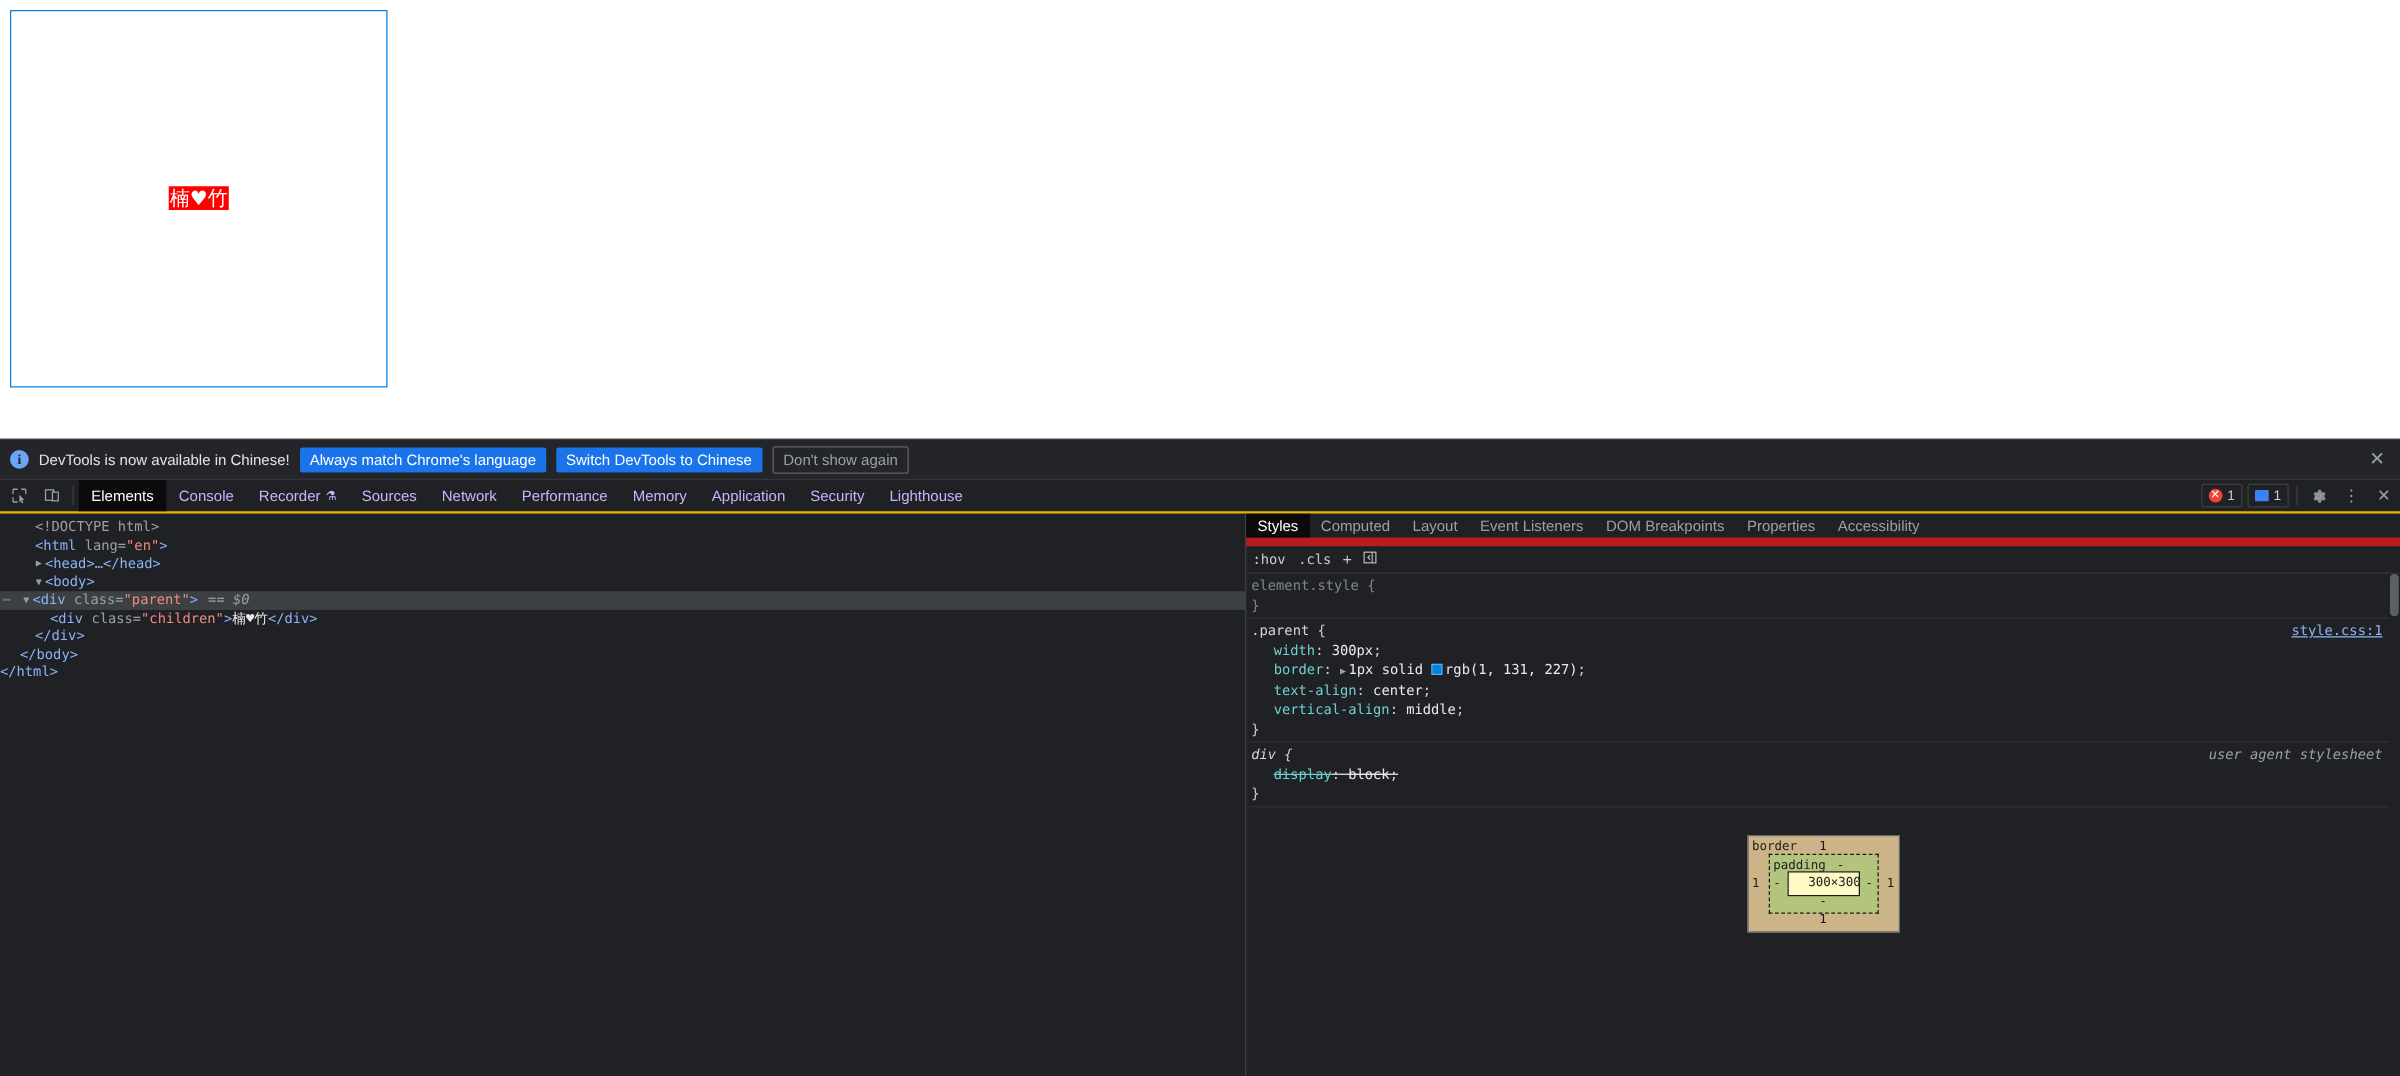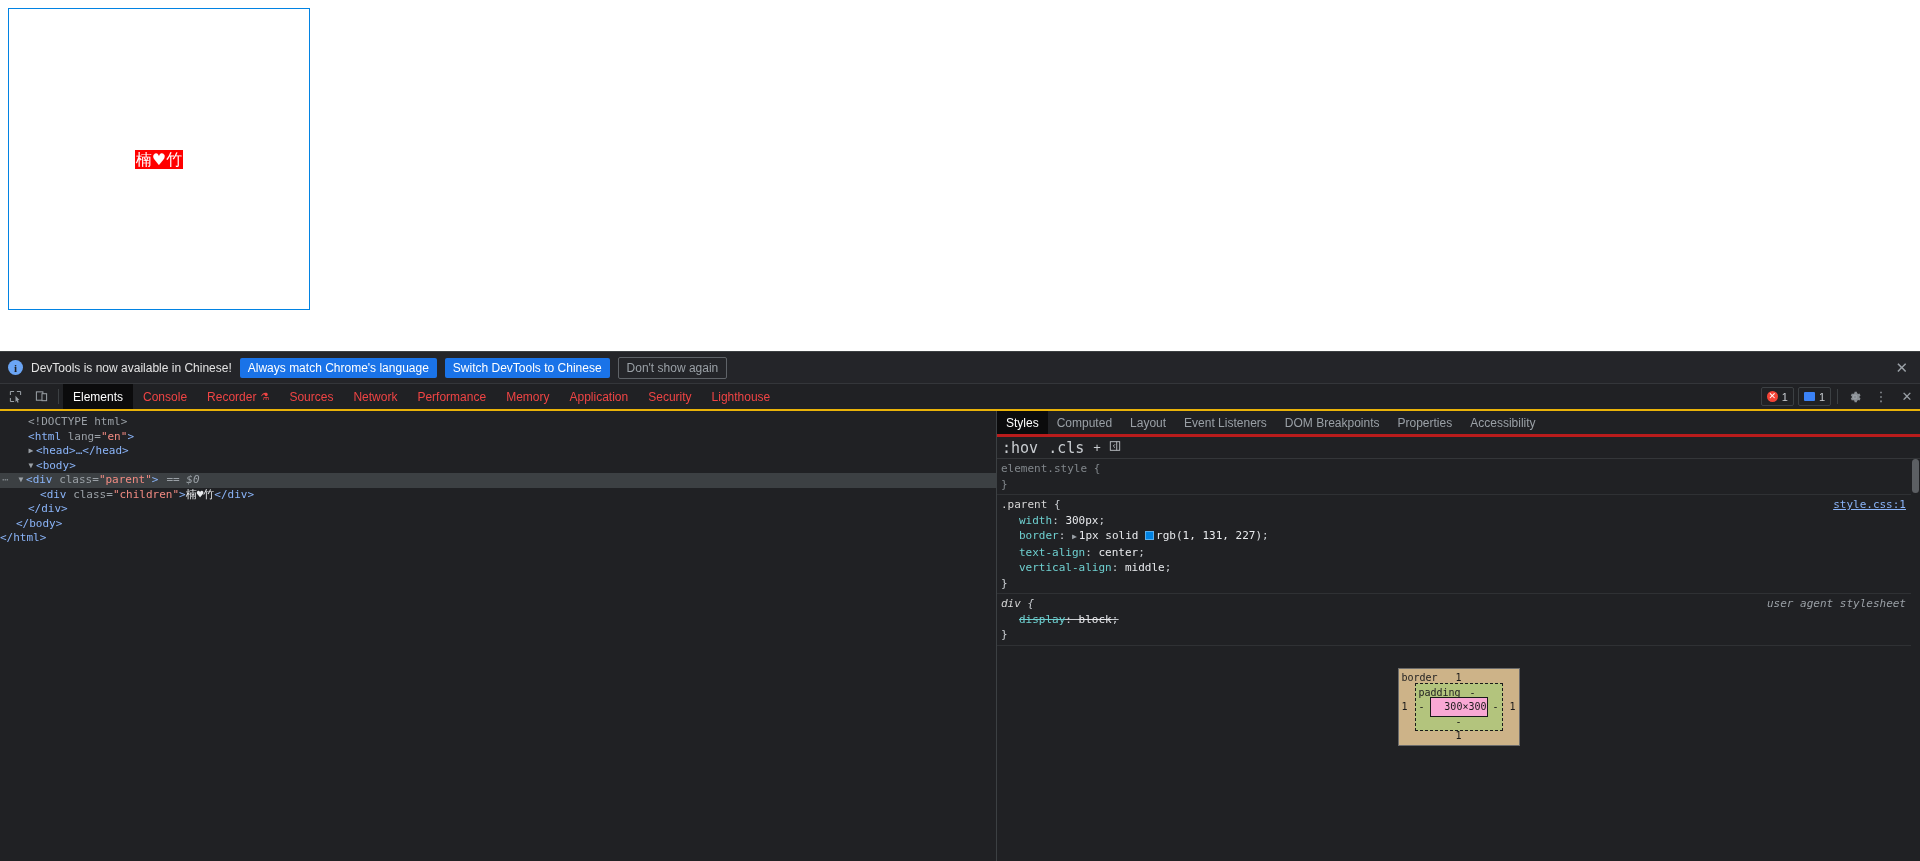--- a/index.html
+++ b/index.html
@@ -138,21 +138,21 @@
     width: 1px;
     background: #3c4043;
     margin: 5px 4px;
     flex: none;
   }
   .tab {
     display: flex;
     align-items: center;
     padding: 0 10px;
     font-size: 12px;
-    color: #ef4444;
+    color: #c4b5fd;
     cursor: pointer;
     white-space: nowrap;
     gap: 4px;
   }
   .tab.active {
     background: #0b0b0c;
     color: #ffffff;
   }
   #tabstrip-spacer { flex: 1; }
   .counter {
@@ -222,21 +222,21 @@
     flex: 1;
     background: #202124;
     border-left: 1px solid #3c4043;
     display: flex;
     flex-direction: column;
     min-width: 0;
   }
   #styles-tabs {
     height: 26px; min-height: 26px;
     display: flex; align-items: stretch;
-    border-bottom: 3px solid #b91c1c;
+    border-bottom: 7px solid #b91c1c;
   }
   .stab {
     display: flex; align-items: center;
     padding: 0 9px;
     font-size: 12px; color: #9aa0a6;
     cursor: pointer; white-space: nowrap;
   }
   .stab.active { background: #0b0b0c; color: #ffffff; }
 
   #filter-row {
@@ -251,21 +251,21 @@
     border: none;
     outline: none;
     color: #e8eaed;
     font-size: 12px;
     font-family: inherit;
     padding-left: 6px;
   }
   #filter-input::placeholder { color: #8b8f94; }
   .fr-btn {
     font-family: "DejaVu Sans Mono", monospace;
-    font-size: 15px;
+    font-size: 11px;
     color: #c9cdd1;
     padding: 0 5px;
     cursor: pointer;
   }
   .fr-ic { color: #c9cdd1; font-size: 13px; padding: 0 4px; cursor: pointer; }
 
   #rules {
     flex: 1;
     overflow: hidden;
     font-family: "DejaVu Sans Mono", monospace;
@@ -345,26 +345,26 @@
     color: #1a1a1a;
     text-align: center;
   }
   #bm-padding {
     background: #b3c47d;
     border: 1px dashed #1a1a1a;
     position: relative;
     padding: 13px 14px;
   }
   #bm-content {
-    background: #f9a8d4;
+    background: #fef9c3;
     border: 1px solid #1a1a1a;
-    text-align: right;
+    text-align: left;
     font-size: 10px;
     color: #1a1a1a;
-    padding: 2px 0;
+    padding: 2px 16px;
     line-height: 14px;
   }
 </style>
 </head>
 <body>
 
 <div id="page-viewport">
   <div id="parent-box">
     <div id="parent-inner">
       <div id="parent-cell">

